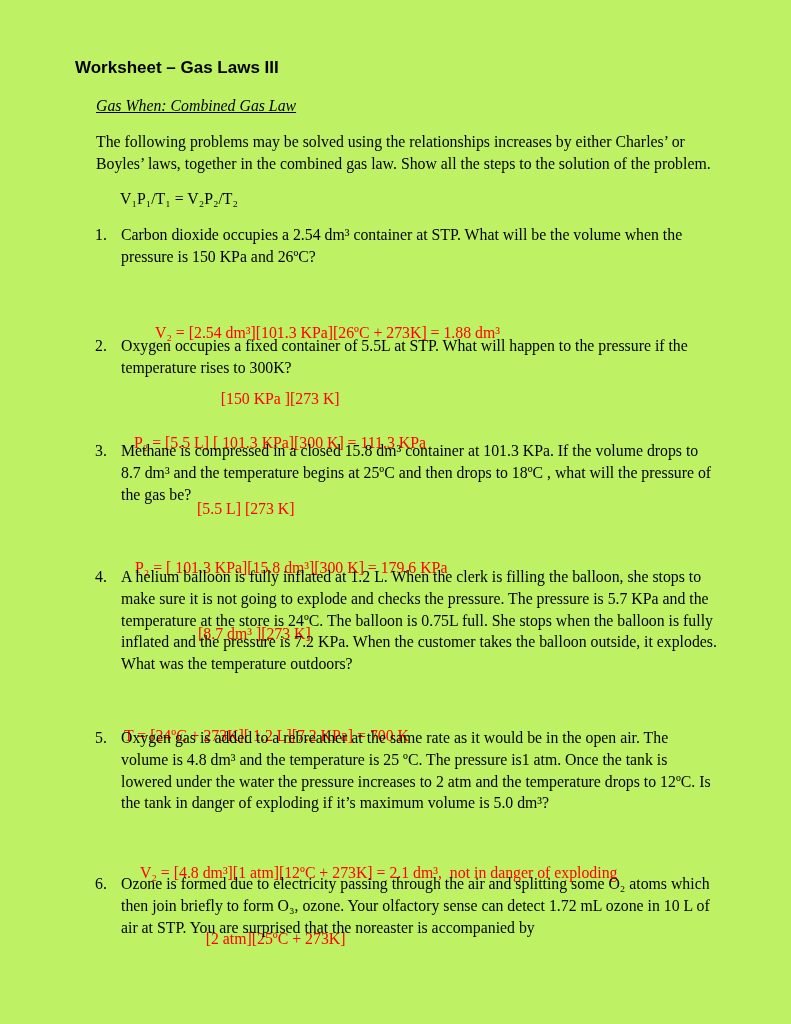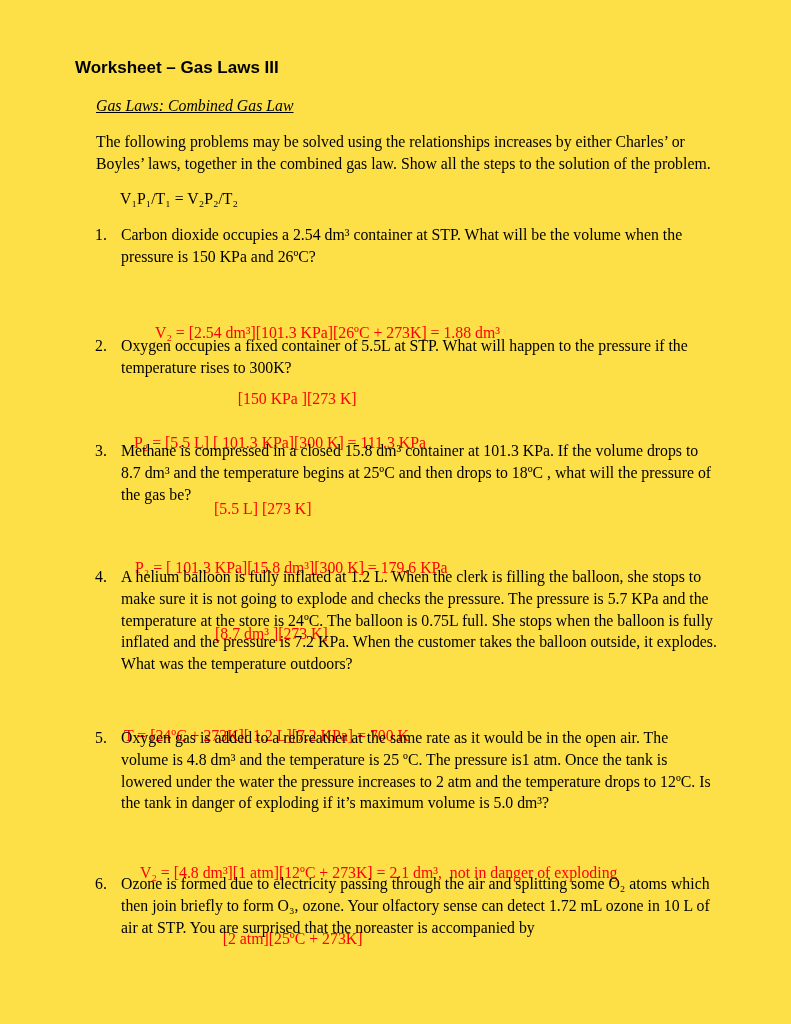--- a/index.html
+++ b/index.html
@@ -4,21 +4,21 @@
 <style>
   html, body {
     margin: 0;
     padding: 0;
     background: #ffffff;
   }
   .page {
     position: relative;
     width: 791px;
     height: 1024px;
-    background: #fde047;
+    background: #bef264;
     overflow: hidden;
     font-family: "Liberation Serif", serif;
     font-size: 15.8px;
     line-height: 21.8px;
     color: #000000;
   }
   .abs { position: absolute; }
   .doc-title {
     font-family: "Liberation Sans", sans-serif;
     font-weight: bold;
@@ -43,30 +43,30 @@
     margin-left: 26px;
     width: 598px;
   }
   .answer {
     color: #FF0000;
     white-space: pre;
     line-height: 22px;
   }
   .answer .u { }
   .answer .ghost { visibility: hidden; }
-  .answer .den { margin-left: 33px; padding-left: 16px; }
+  .answer .den { margin-left: 16px; padding-left: 16px; }
 </style>
 </head>
 <body>
 
 <div class="page">
 
   <div class="abs doc-title" style="left:75px; top:57px;">Worksheet – Gas Laws III</div>
 
-  <div class="abs section-heading" style="left:96px; top:95px;">Gas Laws: Combined Gas Law</div>
+  <div class="abs section-heading" style="left:96px; top:95px;">Gas When: Combined Gas Law</div>
 
   <div class="abs intro" style="left:96px; top:131px;">The following problems may be solved using the relationships increases by either Charles’ or Boyles’ laws, together in the combined gas law. Show all the steps to the solution of the problem.</div>
 
   <div class="abs formula" style="left:120px; top:188px;">V₁P₁/T₁ = V₂P₂/T₂</div>
 
   <div class="abs problem" style="left:95px; top:224px;">
     <span class="pnum">1.</span>
     <div class="ptext">Carbon dioxide occupies a 2.54 dm³ container at STP. What will be the volume when the pressure is 150 KPa and 26ºC?</div>
   </div>
   <div class="abs answer" style="left:155px; top:278px;">

